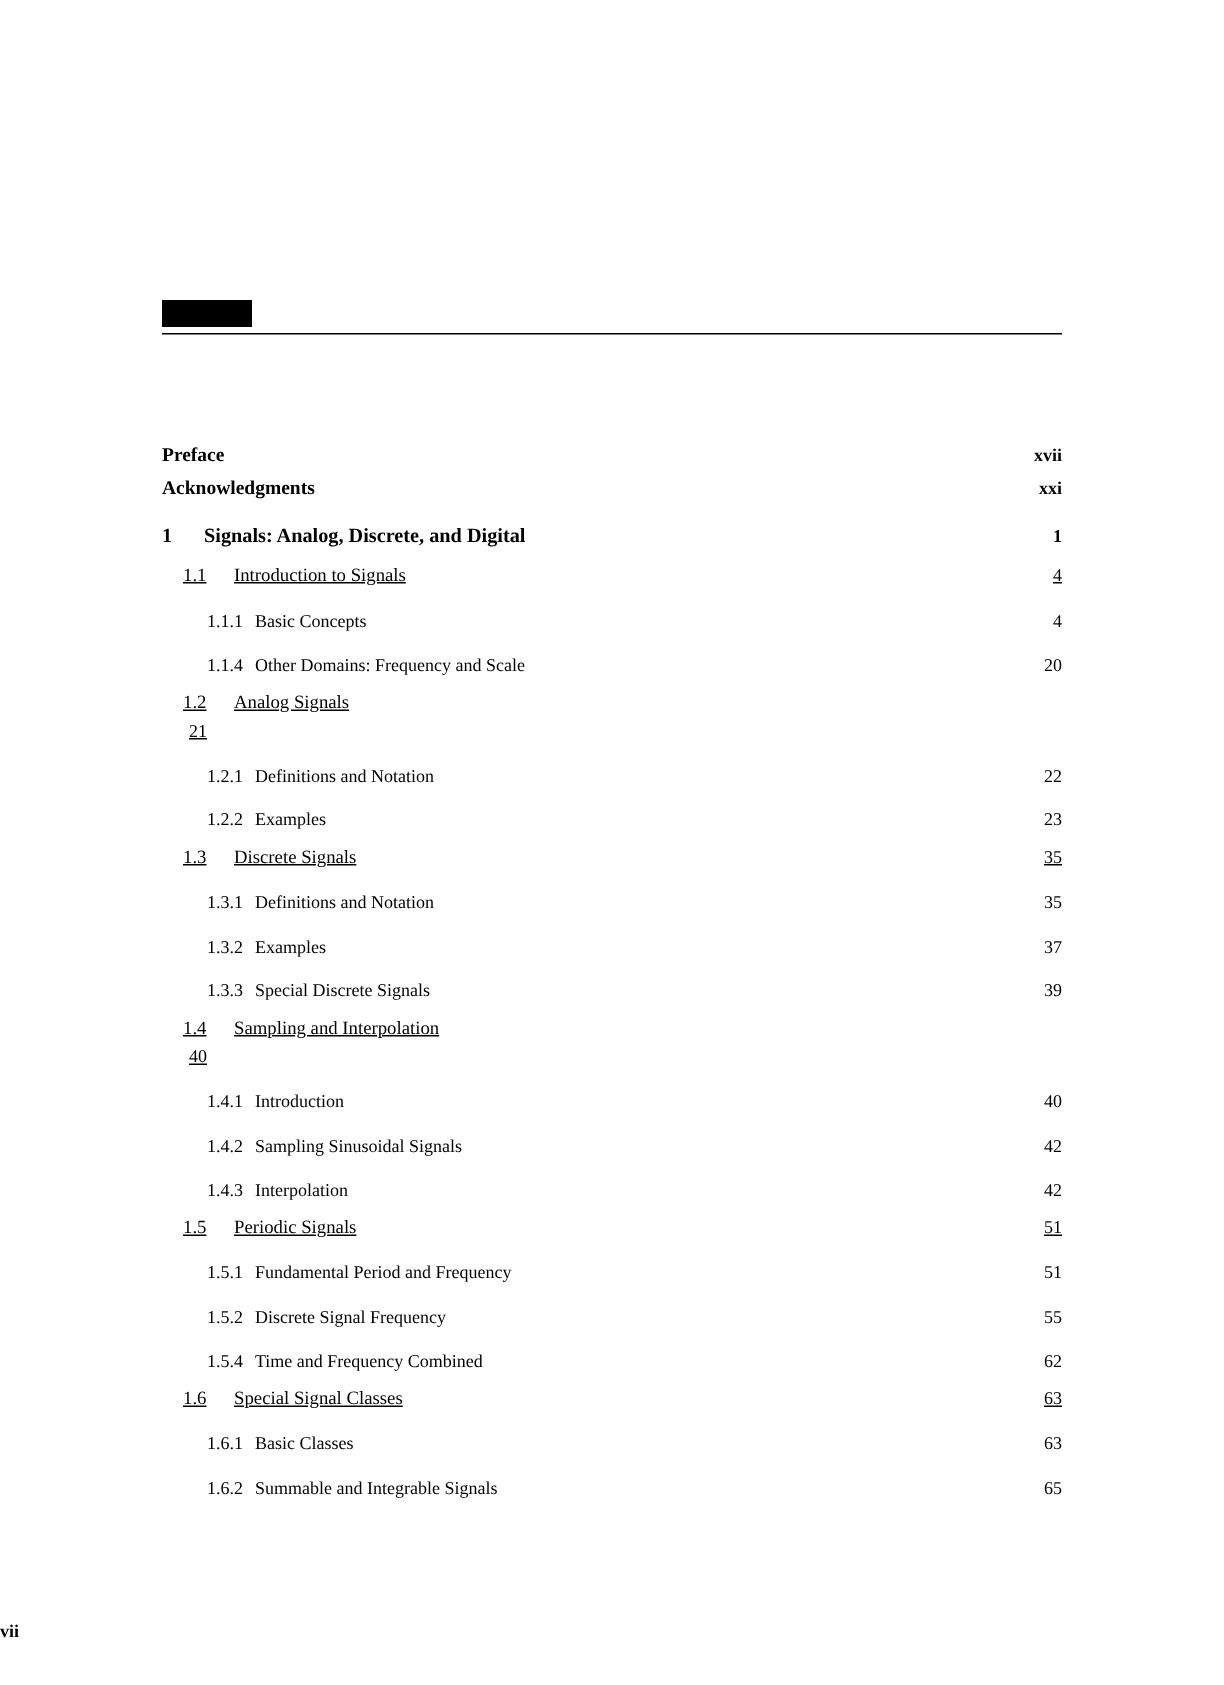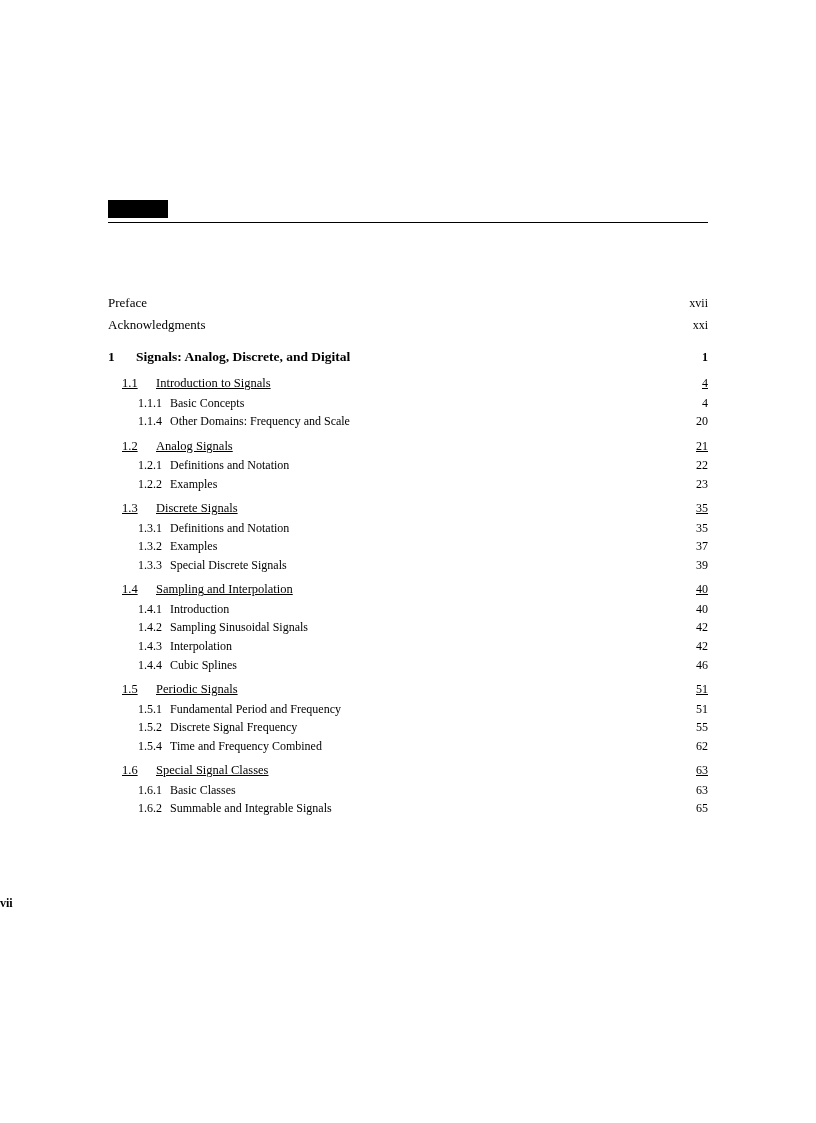--- a/index.html
+++ b/index.html
@@ -73,21 +73,21 @@
 
     .toc-entry .page-num {
       font-size: 12px;
       min-width: 30px;
       text-align: right;
     }
 
     
     .level-front {
       font-size: 13px;
-      font-weight: normal;
+      font-weight: bold;
       margin-bottom: 2px;
       align-items: center;
     }
 
     
     .level-chapter {
       font-size: 13.5px;
       font-weight: bold;
       margin-top: 4px;
       margin-bottom: 2px;
@@ -98,21 +98,21 @@
       font-size: 12.5px;
       font-weight: normal;
       margin-top: 1px;
       text-decoration: underline;
     }
 
     
     .level-subsection {
       font-size: 12px;
       font-weight: normal;
-      margin-top: 0px;
+      margin-top: 11px;
     }
 
     .num-chapter {
       min-width: 20px;
       font-weight: bold;
       font-size: 13.5px;
       margin-right: 8px;
     }
 
     .num-section {
@@ -183,21 +183,21 @@
         </div>
         <span class="page-num">4</span>
       </div>
       <div class="toc-entry level-subsection">
         <div class="entry-left">
           <span class="num-subsection">1.1.4</span>
           <span>Other Domains: Frequency and Scale</span>
         </div>
         <span class="page-num">20</span>
       </div>
-      <div class="toc-entry level-section" style="margin-top: 6px;">
+      <div class="toc-entry level-section" style="margin-top: 6px; flex-direction: column;">
         <div class="entry-left">
           <span class="num-section">1.2</span>
           <span>Analog Signals</span>
         </div>
         <span class="page-num">21</span>
       </div>
       <div class="toc-entry level-subsection">
         <div class="entry-left">
           <span class="num-subsection">1.2.1</span>
           <span>Definitions and Notation</span>
@@ -232,21 +232,21 @@
         </div>
         <span class="page-num">37</span>
       </div>
       <div class="toc-entry level-subsection">
         <div class="entry-left">
           <span class="num-subsection">1.3.3</span>
           <span>Special Discrete Signals</span>
         </div>
         <span class="page-num">39</span>
       </div>
-      <div class="toc-entry level-section" style="margin-top: 6px;">
+      <div class="toc-entry level-section" style="margin-top: 6px; flex-direction: column;">
         <div class="entry-left">
           <span class="num-section">1.4</span>
           <span>Sampling and Interpolation</span>
         </div>
         <span class="page-num">40</span>
       </div>
       <div class="toc-entry level-subsection">
         <div class="entry-left">
           <span class="num-subsection">1.4.1</span>
           <span>Introduction</span>
@@ -260,27 +260,20 @@
         </div>
         <span class="page-num">42</span>
       </div>
       <div class="toc-entry level-subsection">
         <div class="entry-left">
           <span class="num-subsection">1.4.3</span>
           <span>Interpolation</span>
         </div>
         <span class="page-num">42</span>
       </div>
-      <div class="toc-entry level-subsection">
-        <div class="entry-left">
-          <span class="num-subsection">1.4.4</span>
-          <span>Cubic Splines</span>
-        </div>
-        <span class="page-num">46</span>
-      </div>
       <div class="toc-entry level-section" style="margin-top: 6px;">
         <div class="entry-left">
           <span class="num-section">1.5</span>
           <span>Periodic Signals</span>
         </div>
         <span class="page-num">51</span>
       </div>
       <div class="toc-entry level-subsection">
         <div class="entry-left">
           <span class="num-subsection">1.5.1</span>

